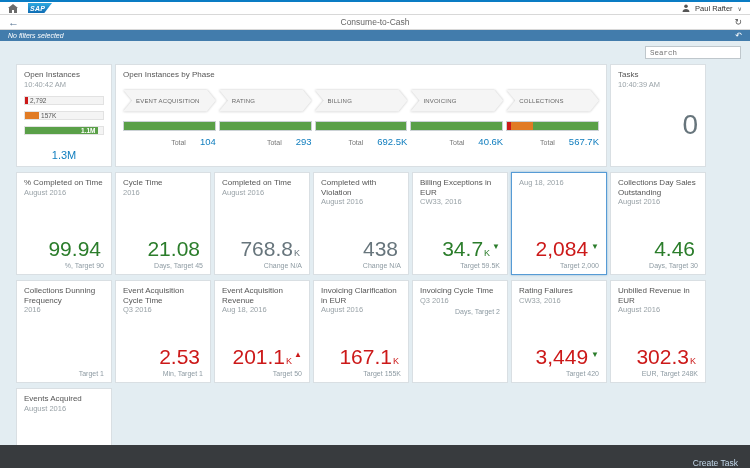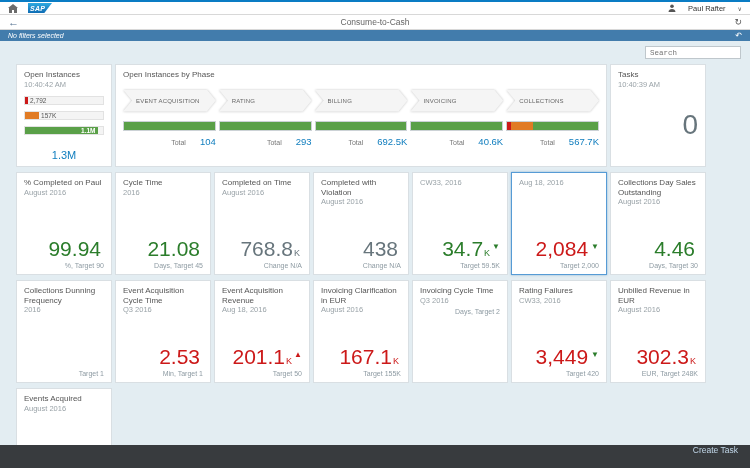--- a/index.html
+++ b/index.html
@@ -4,21 +4,21 @@
 <style>
   *{margin:0;padding:0;box-sizing:border-box}
   html,body{width:750px;height:468px}
   body{font-family:"Liberation Sans",sans-serif;background:#e3edf2;position:relative;overflow:hidden;color:#444;font-size:8px}
   .topline{height:2px;background:#0a7cc4}
   
   .shell{height:13px;background:#fff;border-bottom:1px solid #d8d8d8;display:flex;align-items:center;padding:0 8px}
   .home-ic{width:10px;height:9px;color:#6b6b6b}
   .logo{margin-left:10px;height:10px;width:24px;background:linear-gradient(#2fa9e0,#0f6cb4);clip-path:polygon(0 0,100% 0,68% 100%,0 100%);color:#fff;font-size:7px;font-weight:bold;font-style:italic;display:flex;align-items:center;padding-left:2px;letter-spacing:.3px}
   .shell-spacer{flex:1}
-  .user{display:flex;align-items:center;gap:12px;font-size:7.5px;color:#333;cursor:default}
+  .user{display:flex;align-items:center;gap:5px;font-size:7.5px;color:#333;cursor:default}
   .user svg{width:8px;height:8px;color:#555}
   .chev-dn{font-size:6px;color:#555}
   
   .phdr{height:15px;background:#fff;border-bottom:1px solid #d8d8d8;display:flex;align-items:center;padding:0 8px;position:relative}
   .back{font-size:11px;color:#4f6d8e;line-height:1}
   .ptitle{position:absolute;left:50%;transform:translateX(-50%);font-size:8.5px;color:#666}
   .refresh{margin-left:auto;font-size:9px;color:#555;line-height:1}
   
   .fbar{height:11px;background:#427cac;color:#fff;display:flex;align-items:center;padding:0 8px;font-size:7px;font-style:italic}
   .fbar .reset{margin-left:auto;font-style:normal;font-size:8px;line-height:1}
@@ -58,21 +58,21 @@
   .phase-col{flex:1;min-width:0}
   .chev-w{filter:drop-shadow(0 0 1px #c2c2c2)}
   .chev{height:22px;background:#f5f5f5;clip-path:polygon(0 0,calc(100% - 9px) 0,100% 50%,calc(100% - 9px) 100%,0 100%,9px 50%);display:flex;align-items:center;padding-left:13px;font-size:6px;color:#666;letter-spacing:.2px;white-space:nowrap;overflow:hidden}
   .pbar{height:10px;border:1px solid #ccd2d6;margin-top:9px;display:flex;background:#f4f4f4;overflow:hidden}
   .seg{height:100%}
   .ptotal{margin-top:5px;text-align:right;font-size:7px;color:#777;white-space:nowrap}
   .ptotal .pval{font-size:9.5px;color:#0f7dbe;margin-left:14px}
   
   .tasks-val{margin:auto 0;text-align:right;font-size:28px;font-weight:200;color:#67757c;line-height:1}
   
-  .footer{position:absolute;bottom:0;left:0;right:0;height:23px;background:#383b3e;display:flex;align-items:flex-start;justify-content:flex-end;padding:0 12px}
+  .footer{position:absolute;bottom:0;left:0;right:0;height:23px;background:#383b3e;display:flex;align-items:flex-end;justify-content:flex-end;padding:0 12px}
   .create-task{background:none;border:none;color:#c2d8ea;font-size:8.5px;font-family:"Liberation Sans",sans-serif;cursor:pointer}
 </style>
 </head>
 <body>
 
 <div class="topline"></div>
 
 <div class="shell">
   <span class="home-ic">
     <svg viewBox="0 0 10 9" width="10" height="9" fill="currentColor">
@@ -194,21 +194,21 @@
       <div class="t-title">Tasks</div>
       <div class="t-sub">10:40:39 AM</div>
       <div class="tasks-val">0</div>
     </div>
 
   </div>
 
   <div class="row">
 
     <div class="tile">
-      <div class="t-title">% Completed on Paul</div>
+      <div class="t-title">% Completed on Time</div>
       <div class="t-sub">August 2016</div>
       <div class="t-val" data-state="good"><span>99.94</span><span class="suf"></span><span class="arrow"></span></div>
       <div class="t-foot">%, Target 90</div>
     </div>
 
     <div class="tile">
       <div class="t-title">Cycle Time</div>
       <div class="t-sub">2016</div>
       <div class="t-val" data-state="good"><span>21.08</span><span class="suf"></span><span class="arrow"></span></div>
       <div class="t-foot">Days, Target 45</div>
@@ -222,20 +222,21 @@
     </div>
 
     <div class="tile">
       <div class="t-title">Completed with Violation</div>
       <div class="t-sub">August 2016</div>
       <div class="t-val" data-state="neutral"><span>438</span><span class="suf"></span><span class="arrow"></span></div>
       <div class="t-foot">Change N/A</div>
     </div>
 
     <div class="tile">
+      <div class="t-title">Billing Exceptions in EUR</div>
       <div class="t-sub">CW33, 2016</div>
       <div class="t-val" data-state="good"><span>34.7</span><span class="suf">K</span><span class="arrow" data-state="good">▼</span></div>
       <div class="t-foot">Target 59.5K</div>
     </div>
 
     <div class="tile" data-selected="true">
       <div class="t-sub">Aug 18, 2016</div>
       <div class="t-val" data-state="bad"><span>2,084</span><span class="suf"></span><span class="arrow" data-state="good">▼</span></div>
       <div class="t-foot">Target 2,000</div>
     </div>

